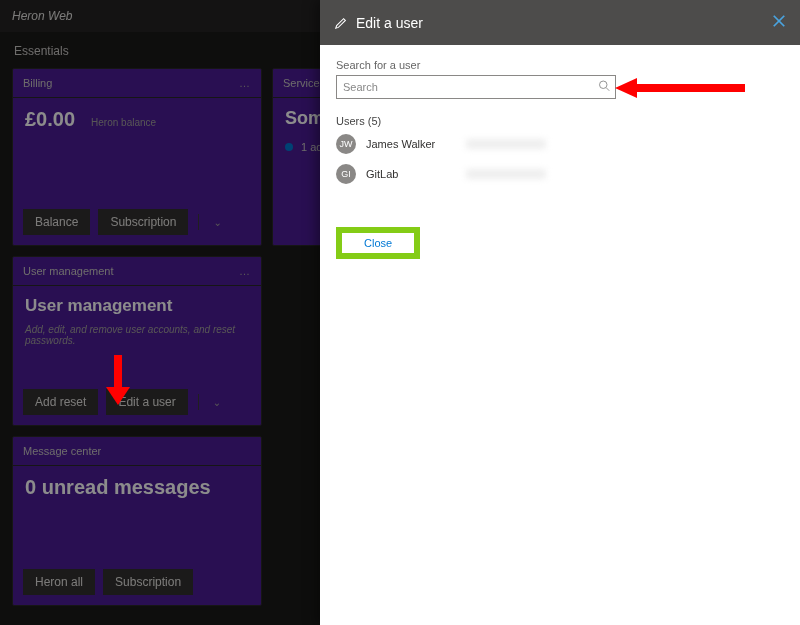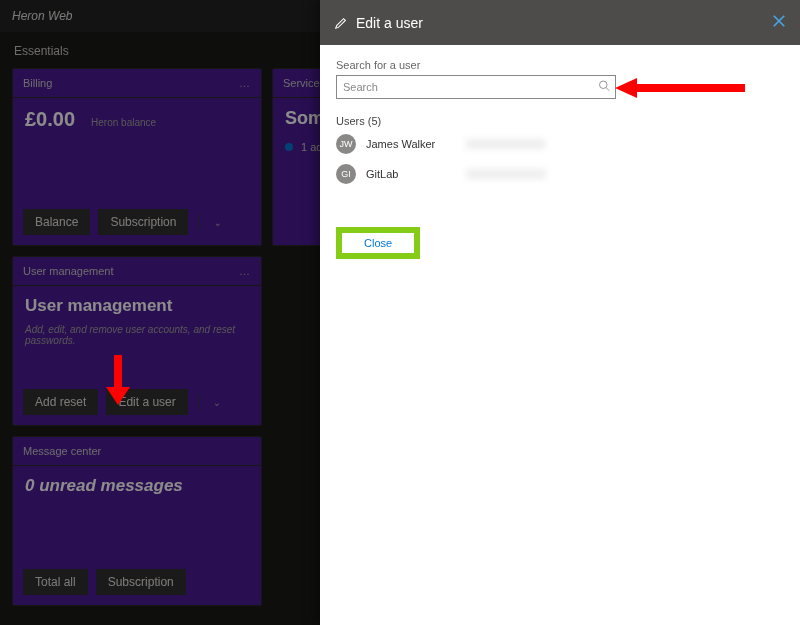--- a/index.html
+++ b/index.html
@@ -29,21 +29,21 @@
   .card-footer { margin-top:auto; padding:10px; display:flex; gap:8px; align-items:center; }
   .btn { background:#323130; color:#e1dfdd; border:none; font-size:12px; padding:6px 12px; cursor:pointer; }
   .vdiv { width:1px; height:16px; background:#3b3a39; margin:0 2px; }
   .chev { color:#a19f9d; font-size:10px; cursor:pointer; padding:0 4px; }
 
   .usermgmt { width:250px; height:170px; display:flex; flex-direction:column; }
   .um-title { font-size:17px; font-weight:600; color:#fff; margin-bottom:8px; }
   .um-desc { font-size:10px; color:#a19f9d;font-style:italic; }
 
   .msgcenter { width:250px; height:170px; display:flex; flex-direction:column; }
-  .msg-title { font-size:17px; font-weight:600; color:#fff;font-style:italic; }
+  .msg-title { font-size:20px; font-weight:600; color:#fff; }
 
   
   .dim { position:absolute; inset:0; background:rgba(0,0,0,0.45); z-index:5; }
 
   
   .panel { position:absolute; top:0; right:0; bottom:0; width:480px; background:#fff; color:#323130; z-index:10; box-shadow:-4px 0 12px rgba(0,0,0,0.4); display:flex; flex-direction:column; }
   .panel-head { background:#4d4c4b; color:#fff; height:45px; display:flex; align-items:center; padding:0 14px; }
   .panel-head svg.pencil { margin-right:8px; }
   .panel-title { font-size:14px; font-weight:400; }
   .panel-close { margin-left:auto; cursor:pointer; color:#40a0e0; }
@@ -135,21 +135,21 @@
   </div>
 
   <div class="card msgcenter">
     <div class="card-header">
       <span>Message center</span>
     </div>
     <div class="card-body">
       <div class="msg-title">0 unread messages</div>
     </div>
     <div class="card-footer">
-      <button class="btn">Total all</button>
+      <button class="btn">Heron all</button>
       <button class="btn">Subscription</button>
     </div>
   </div>
 
 </div>
 
 <div class="dim"></div>
 
 <div class="panel">
   <div class="panel-head">

